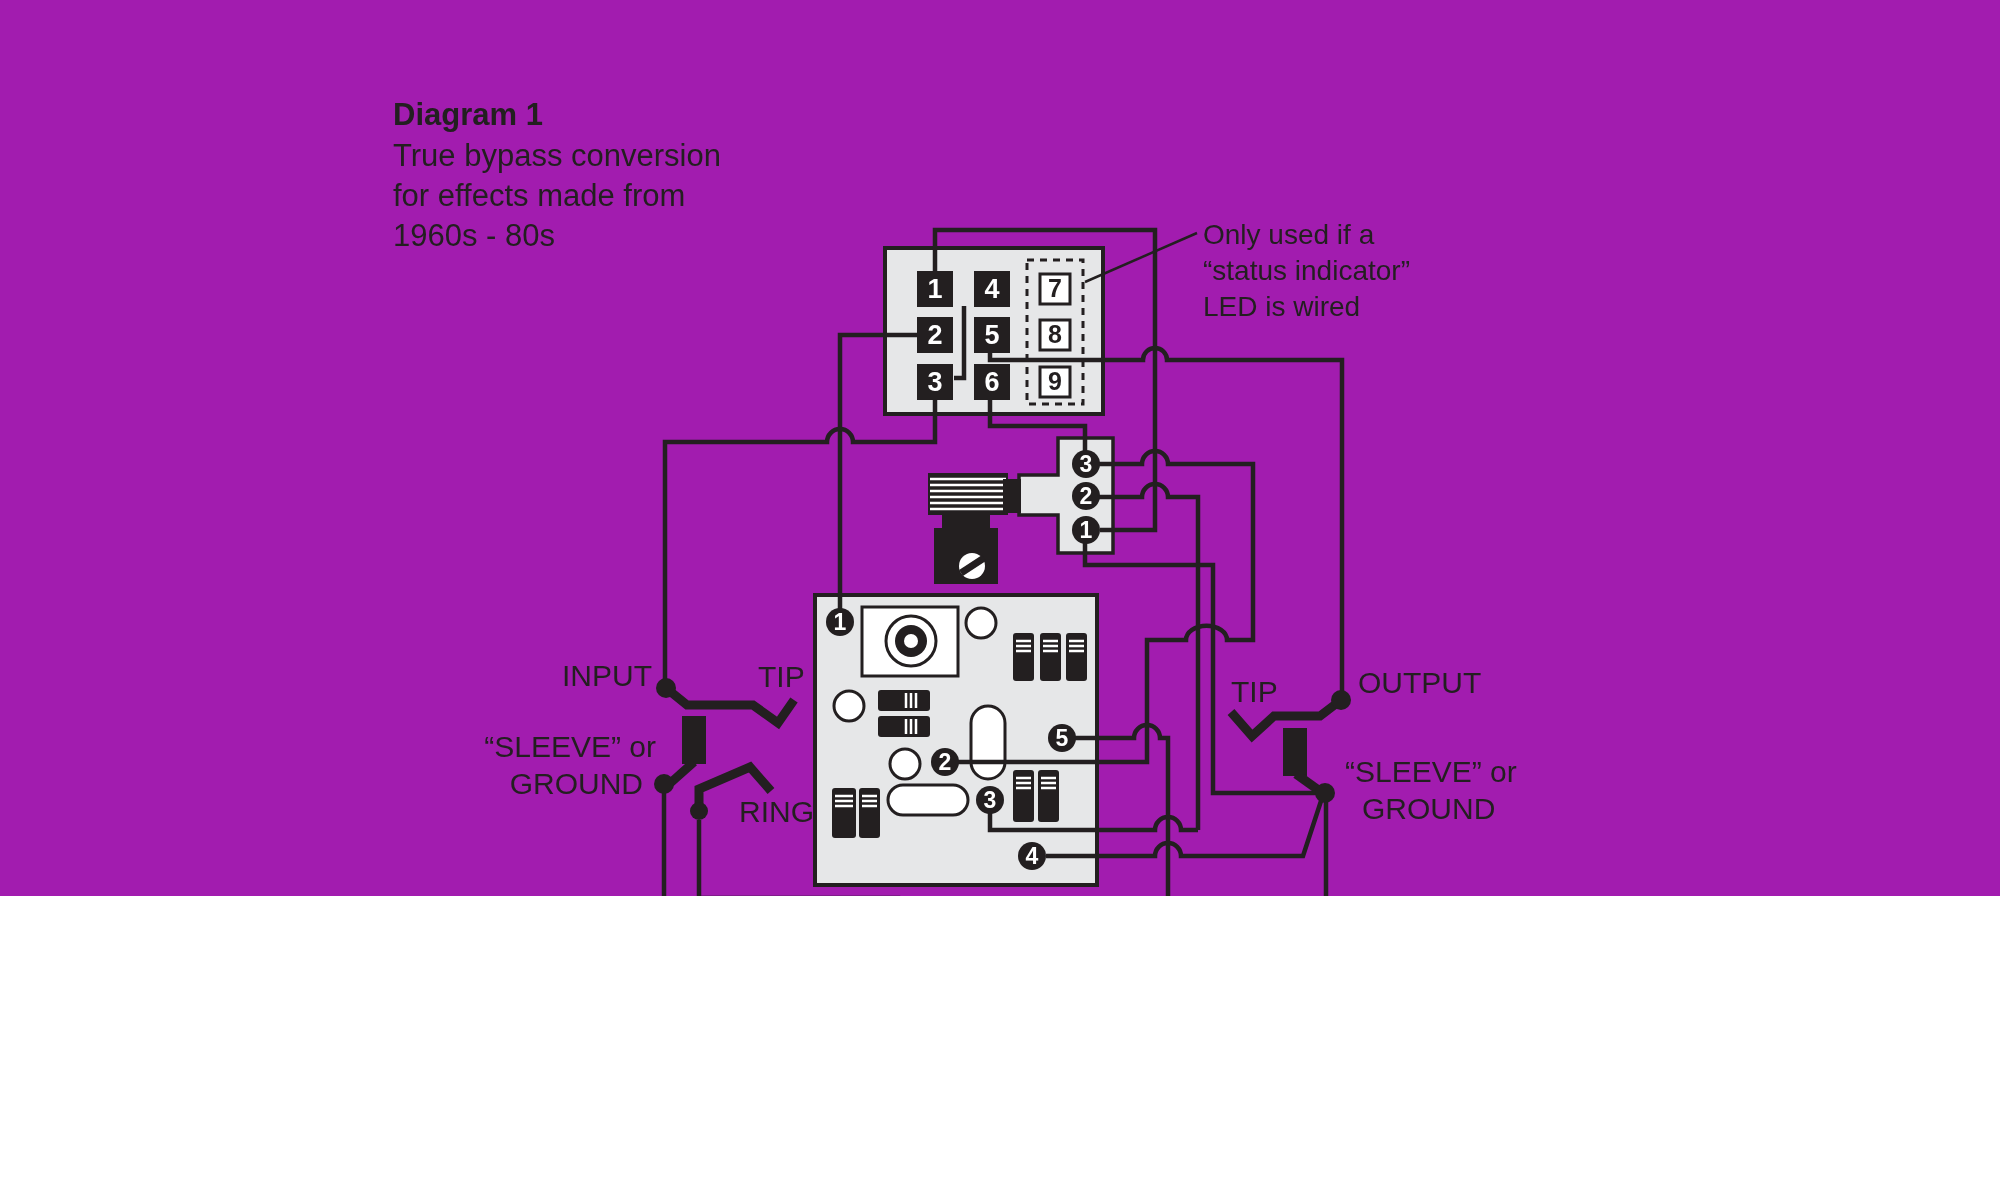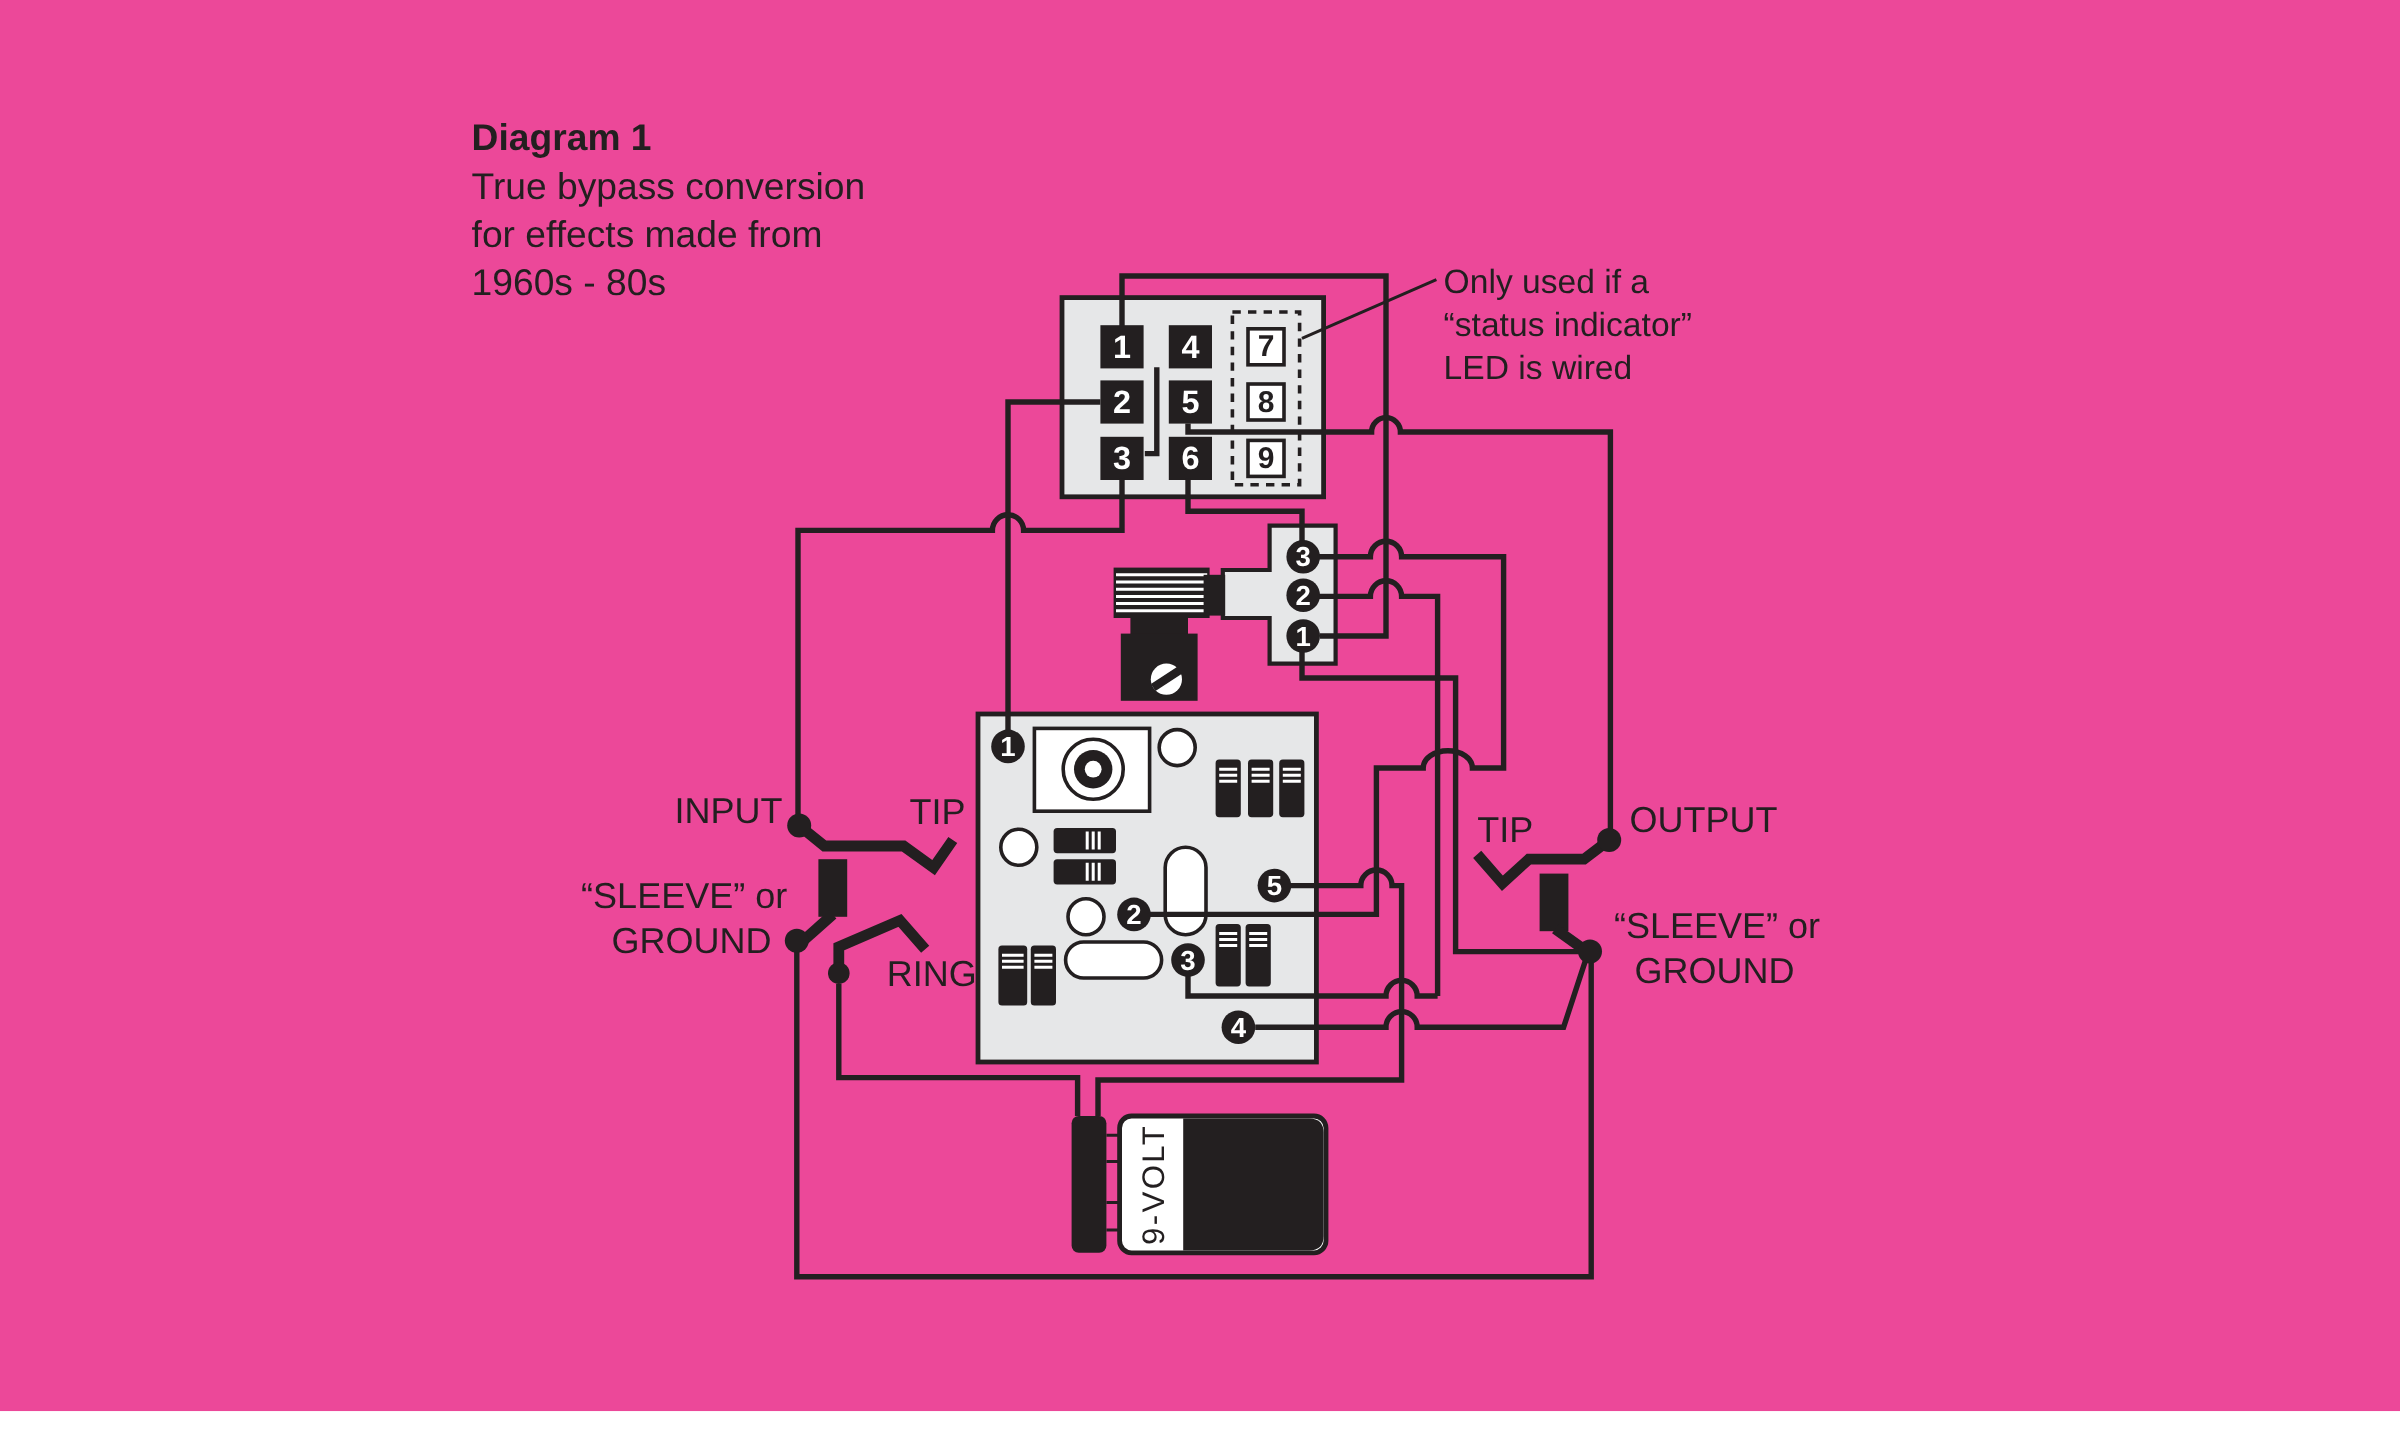--- a/index.html
+++ b/index.html
@@ -1,16 +1,16 @@
 <!DOCTYPE html>
 <html><head>
 <meta charset="utf-8">
 <style>
   html,body{margin:0;padding:0;background:#ffffff;}
-  .stage{position:relative;width:2000px;height:1176px;background:#ec4899;overflow:hidden;}
+  .stage{position:relative;width:2000px;height:896px;background:#a21caf;overflow:hidden;}
   svg text{font-family:"Liberation Sans","DejaVu Sans",sans-serif;fill:#231f20;}
   .t-title-b{font-size:31px;font-weight:bold;}
   .t-title{font-size:31px;}
   .t-note{font-size:28px;}
   .t-label{font-size:30px;}
   .t-lug{font-size:27px;font-weight:bold;fill:#ffffff;text-anchor:middle;}
   .t-led{font-size:25px;font-weight:bold;text-anchor:middle;}
   .t-node{font-size:23px;font-weight:bold;fill:#ffffff;text-anchor:middle;}
   .t-batt{font-size:26px;letter-spacing:2px;text-anchor:middle;}
   .wire{stroke:#231f20;stroke-width:4.5;fill:none;stroke-linejoin:miter;}

